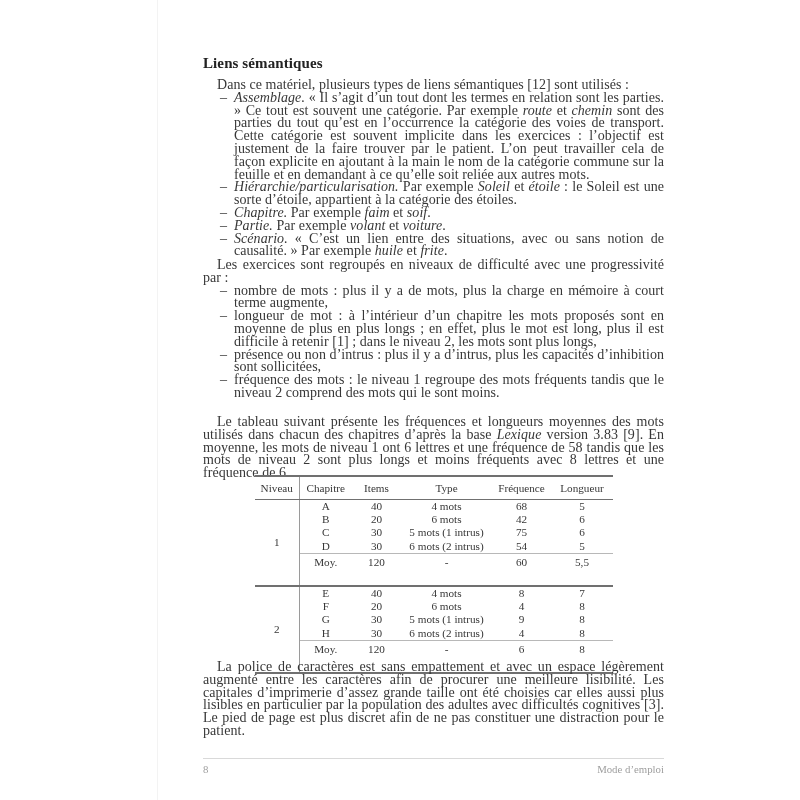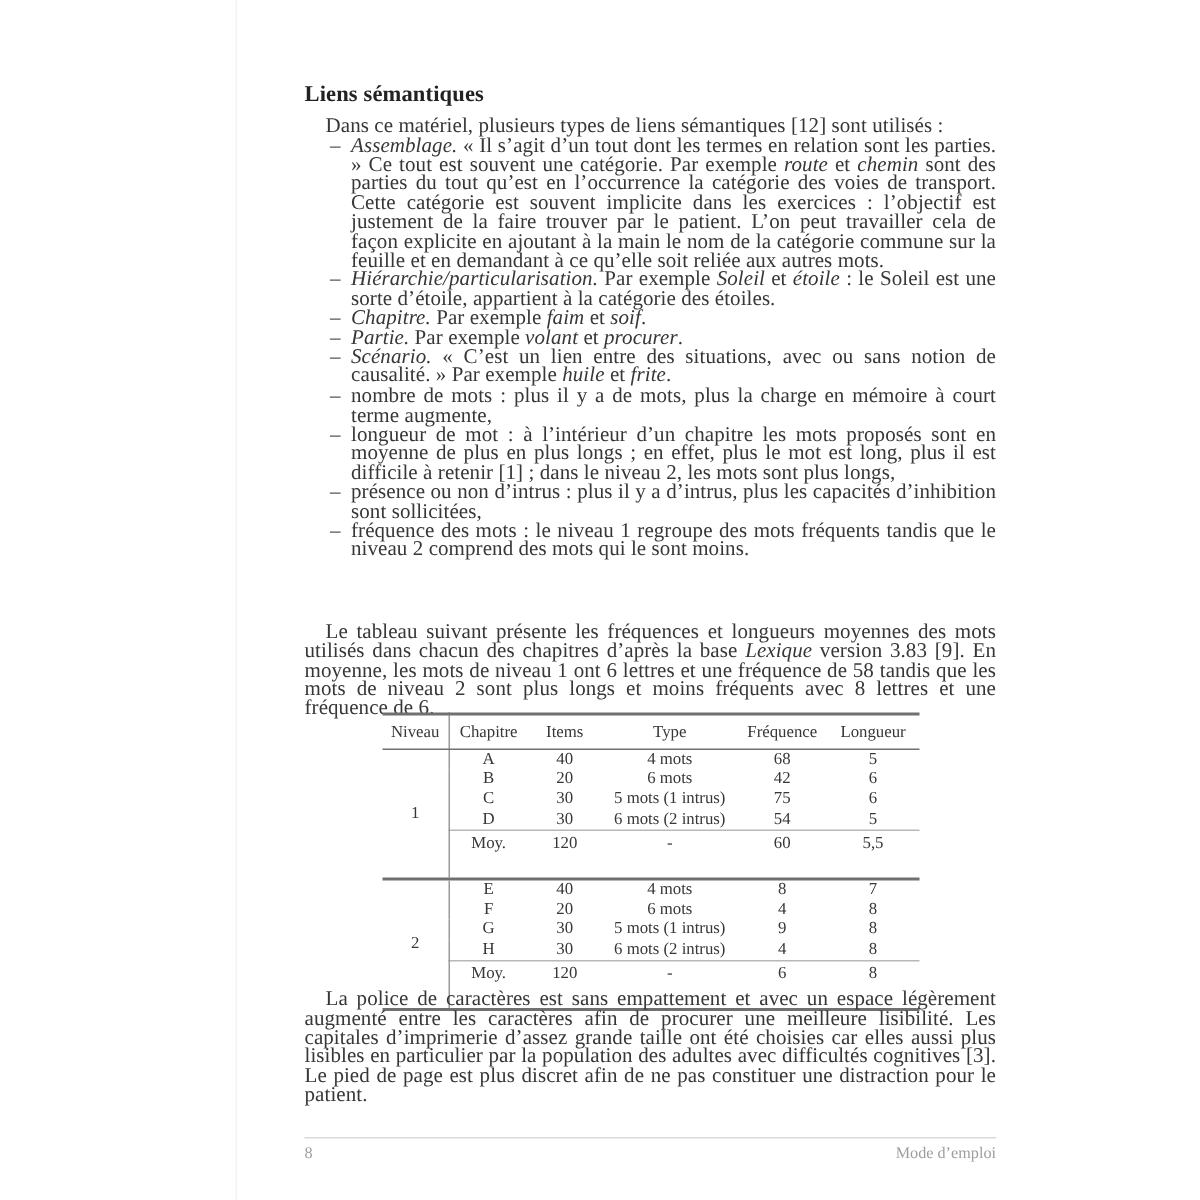--- a/index.html
+++ b/index.html
@@ -83,30 +83,31 @@
       <li>
         <span class="dash">–</span>
         <span><span class="it">Hiérarchie/particularisation.</span><span> Par exemple </span><span class="it">Soleil</span><span> et </span><span class="it">étoile</span><span> : le Soleil est une sorte d’étoile, appartient à la catégorie des étoiles.</span></span>
       </li>
       <li>
         <span class="dash">–</span>
         <span><span class="it">Chapitre.</span><span> Par exemple </span><span class="it">faim</span><span> et </span><span class="it">soif</span><span>.</span></span>
       </li>
       <li>
         <span class="dash">–</span>
-        <span><span class="it">Partie.</span><span> Par exemple </span><span class="it">volant</span><span> et </span><span class="it">procurer</span><span>.</span></span>
+        <span><span class="it">Partie.</span><span> Par exemple </span><span class="it">volant</span><span> et </span><span class="it">voiture</span><span>.</span></span>
       </li>
       <li>
         <span class="dash">–</span>
         <span><span class="it">Scénario.</span><span> « C’est un lien entre des situations, avec ou sans notion de causalité. » Par exemple </span><span class="it">huile</span><span> et </span><span class="it">frite</span><span>.</span></span>
       </li>
     </ul>
   </div>
 
   <div class="block" style="top:259px">
+    <p class="para indent">Les exercices sont regroupés en niveaux de difficulté avec une progressivité par :</p>
     <ul class="dashlist">
       <li>
         <span class="dash">–</span>
         <span>nombre de mots : plus il y a de mots, plus la charge en mémoire à court terme augmente,</span>
       </li>
       <li>
         <span class="dash">–</span>
         <span>longueur de mot : à l’intérieur d’un chapitre les mots proposés sont en moyenne de plus en plus longs ; en effet, plus le mot est long, plus il est difficile à retenir [1] ; dans le niveau 2, les mots sont plus longs,</span>
       </li>
       <li>

